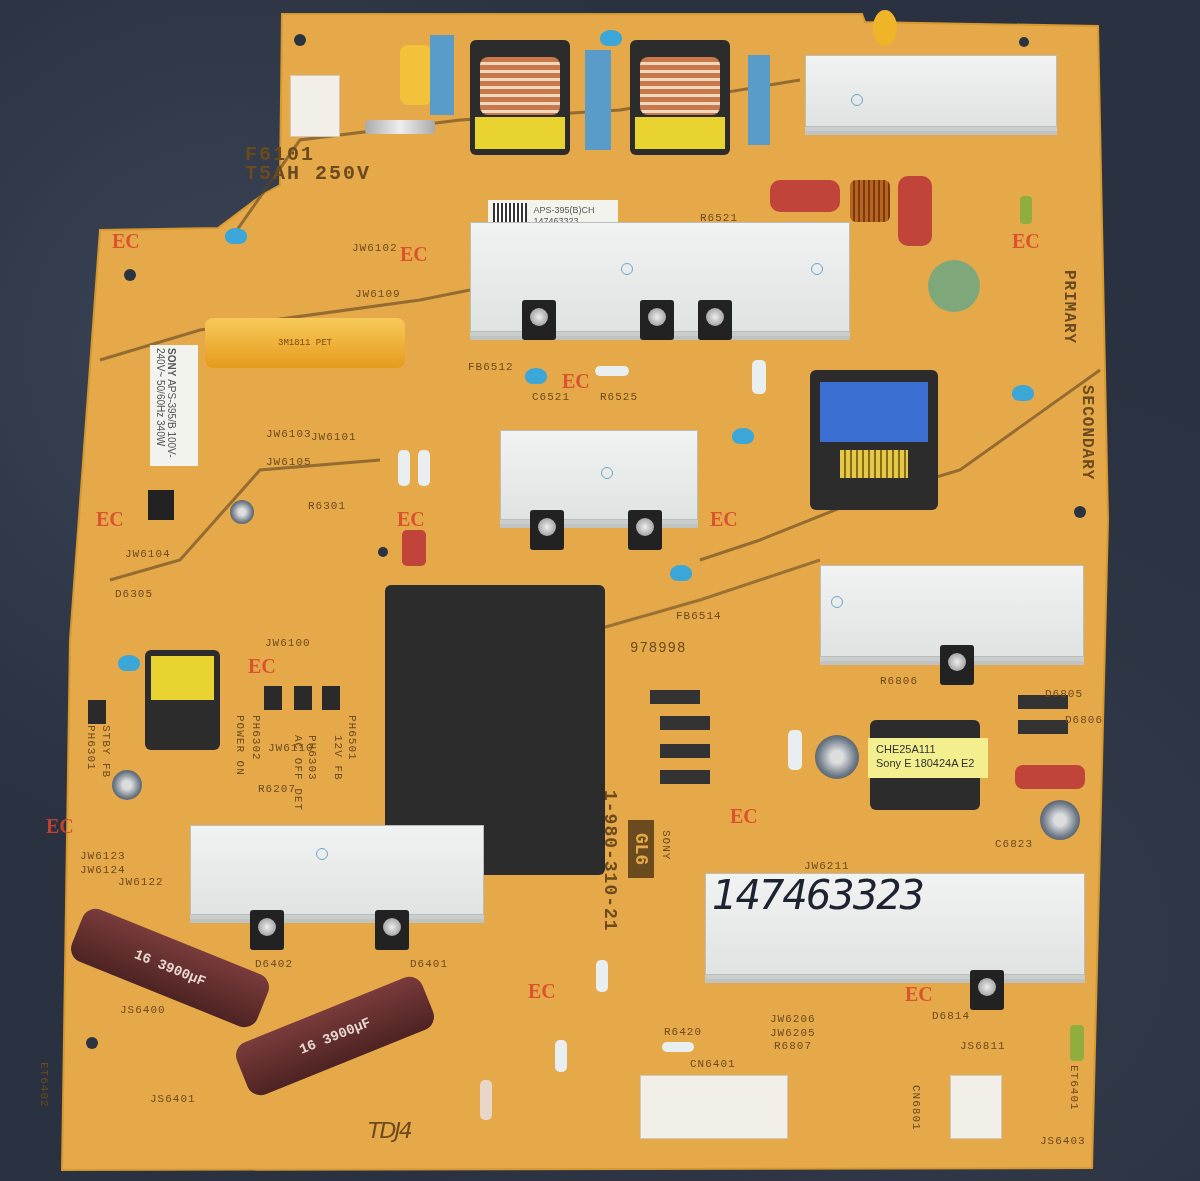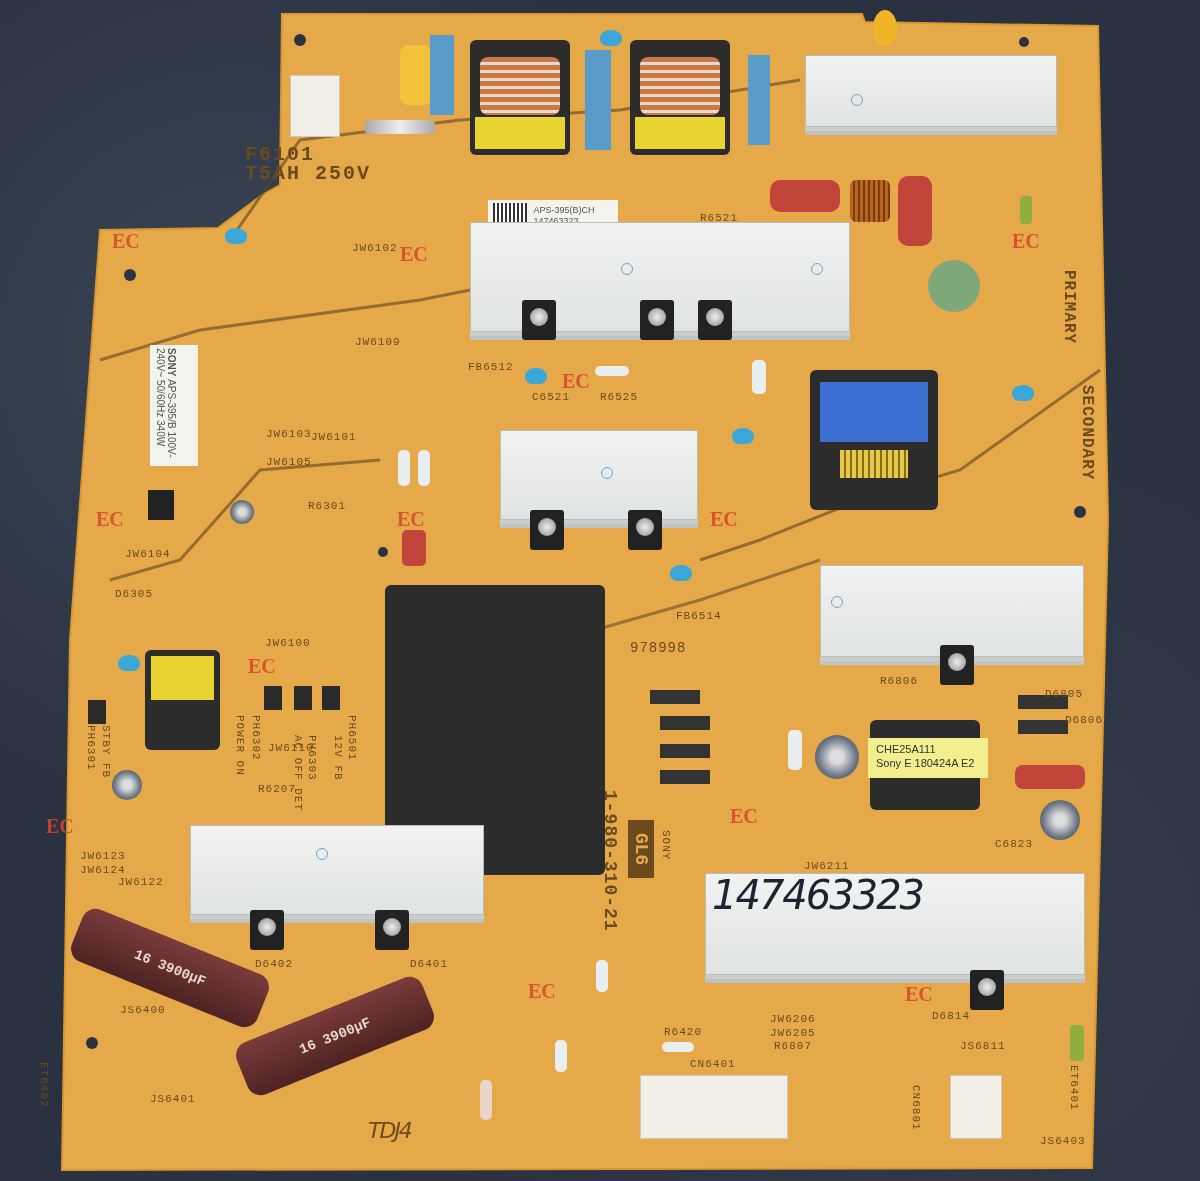--- a/index.html
+++ b/index.html
@@ -92,20 +92,23 @@
   <div class="transistor" style="left:698px;top:300px;"></div>
 
   <div style="position:absolute;left:770px;top:180px;width:70px;height:32px;background:#c0443a;border-radius:10px;"></div>
   <div style="position:absolute;left:850px;top:180px;width:40px;height:42px;background:repeating-linear-gradient(90deg,#b8651f 0 3px,#7a3b10 3px 5px);border-radius:6px;"></div>
   <div style="position:absolute;left:898px;top:176px;width:34px;height:70px;background:#c0443a;border-radius:10px;"></div>
   <div style="position:absolute;left:928px;top:260px;width:52px;height:52px;background:#7fa87a;border-radius:50%;"></div>
 
   <div class="silk" style="left:1060px;top:270px;font-size:16px;font-weight:bold;"><span class="vert" style="writing-mode:vertical-rl;">PRIMARY</span></div>
   <div class="silk" style="left:1078px;top:385px;font-size:16px;font-weight:bold;"><span style="writing-mode:vertical-rl;">SECONDARY</span></div>
 
+  <div style="position:absolute;left:205px;top:318px;width:200px;height:50px;background:linear-gradient(#f7c95a,#e59b1c);border-radius:8px;color:#7a4c12;font-size:9px;line-height:11px;text-align:center;padding-top:20px;box-sizing:border-box;">
+    <span>3M1811 PET</span>
+  </div>
 
   <div class="label-white" style="left:150px;top:345px;width:38px;height:115px;font-size:10px;">
     <div style="writing-mode:vertical-rl;line-height:11px;">
       <span style="font-weight:bold;">SONY</span>
       <span>APS-395/B</span>
       <span>100V-240V~</span>
       <span>50/60Hz 340W</span>
     </div>
   </div>
 
@@ -214,21 +217,21 @@
   <div class="ec" style="left:96px;top:508px;">EC</div>
   <div class="ec" style="left:397px;top:508px;">EC</div>
   <div class="ec" style="left:710px;top:508px;">EC</div>
   <div class="ec" style="left:248px;top:655px;">EC</div>
   <div class="ec" style="left:730px;top:805px;">EC</div>
   <div class="ec" style="left:46px;top:815px;">EC</div>
   <div class="ec" style="left:528px;top:980px;">EC</div>
   <div class="ec" style="left:905px;top:983px;">EC</div>
 
   <div class="silk" style="left:352px;top:242px;">JW6102</div>
-  <div class="silk" style="left:355px;top:288px;margin-top:48px;">JW6109</div>
+  <div class="silk" style="left:355px;top:288px;">JW6109</div>
   <div class="silk" style="left:266px;top:428px;">JW6103</div>
   <div class="silk" style="left:266px;top:431px;margin-left:45px;">JW6101</div>
   <div class="silk" style="left:266px;top:456px;">JW6105</div>
   <div class="silk" style="left:125px;top:548px;">JW6104</div>
   <div class="silk" style="left:265px;top:637px;">JW6100</div>
   <div class="silk" style="left:80px;top:850px;">JW6123</div>
   <div class="silk" style="left:80px;top:864px;">JW6124</div>
   <div class="silk" style="left:118px;top:876px;">JW6122</div>
   <div class="silk" style="left:804px;top:860px;">JW6211</div>
   <div class="silk" style="left:770px;top:1013px;">JW6206</div>

